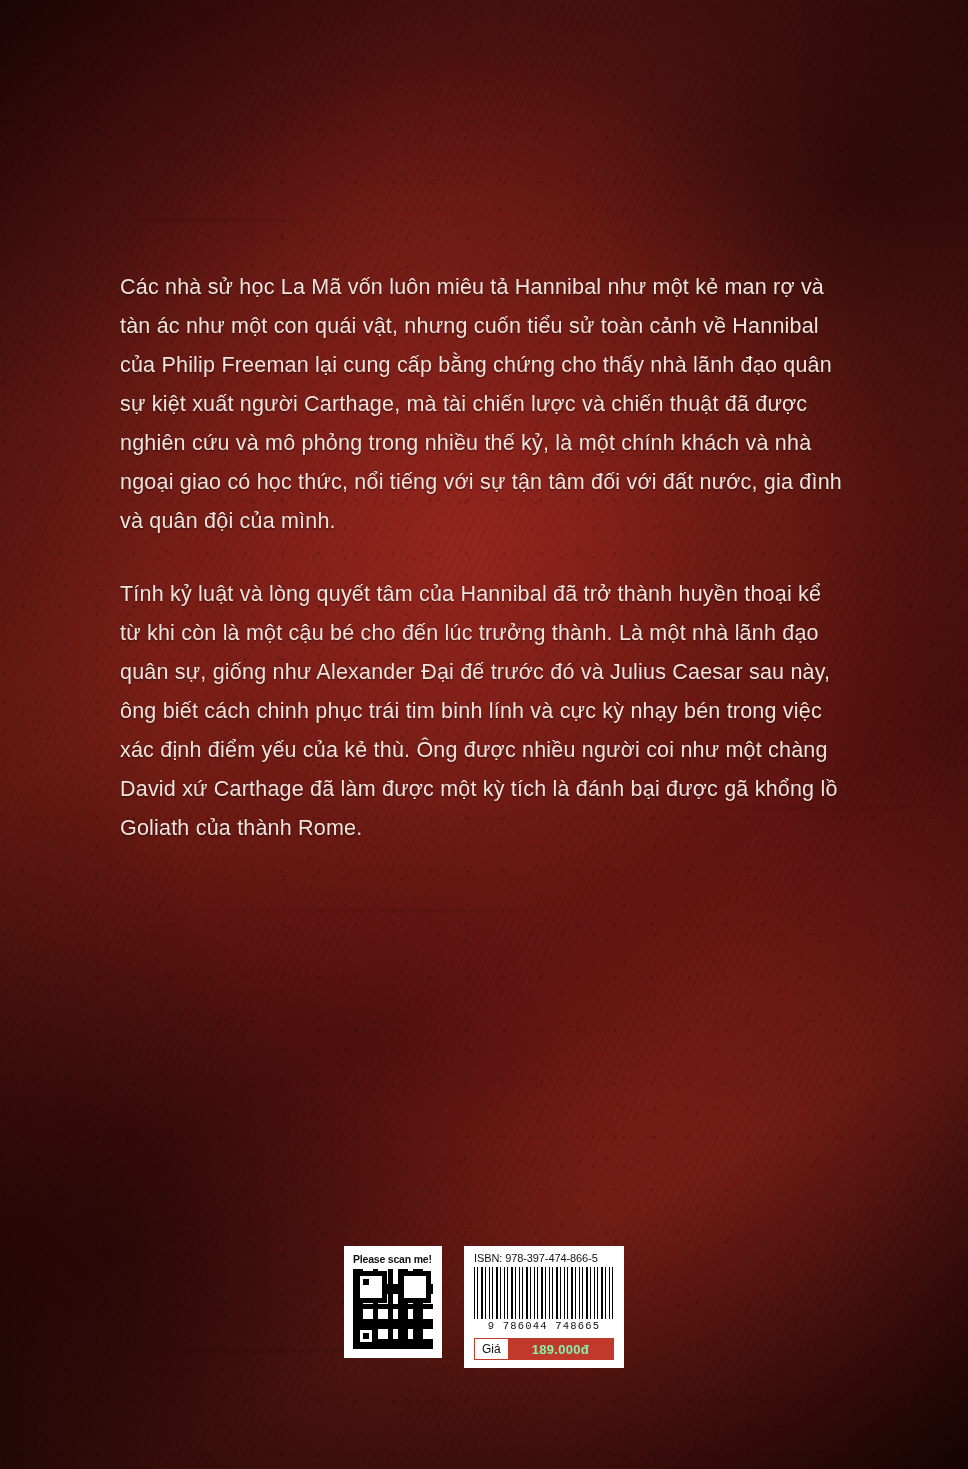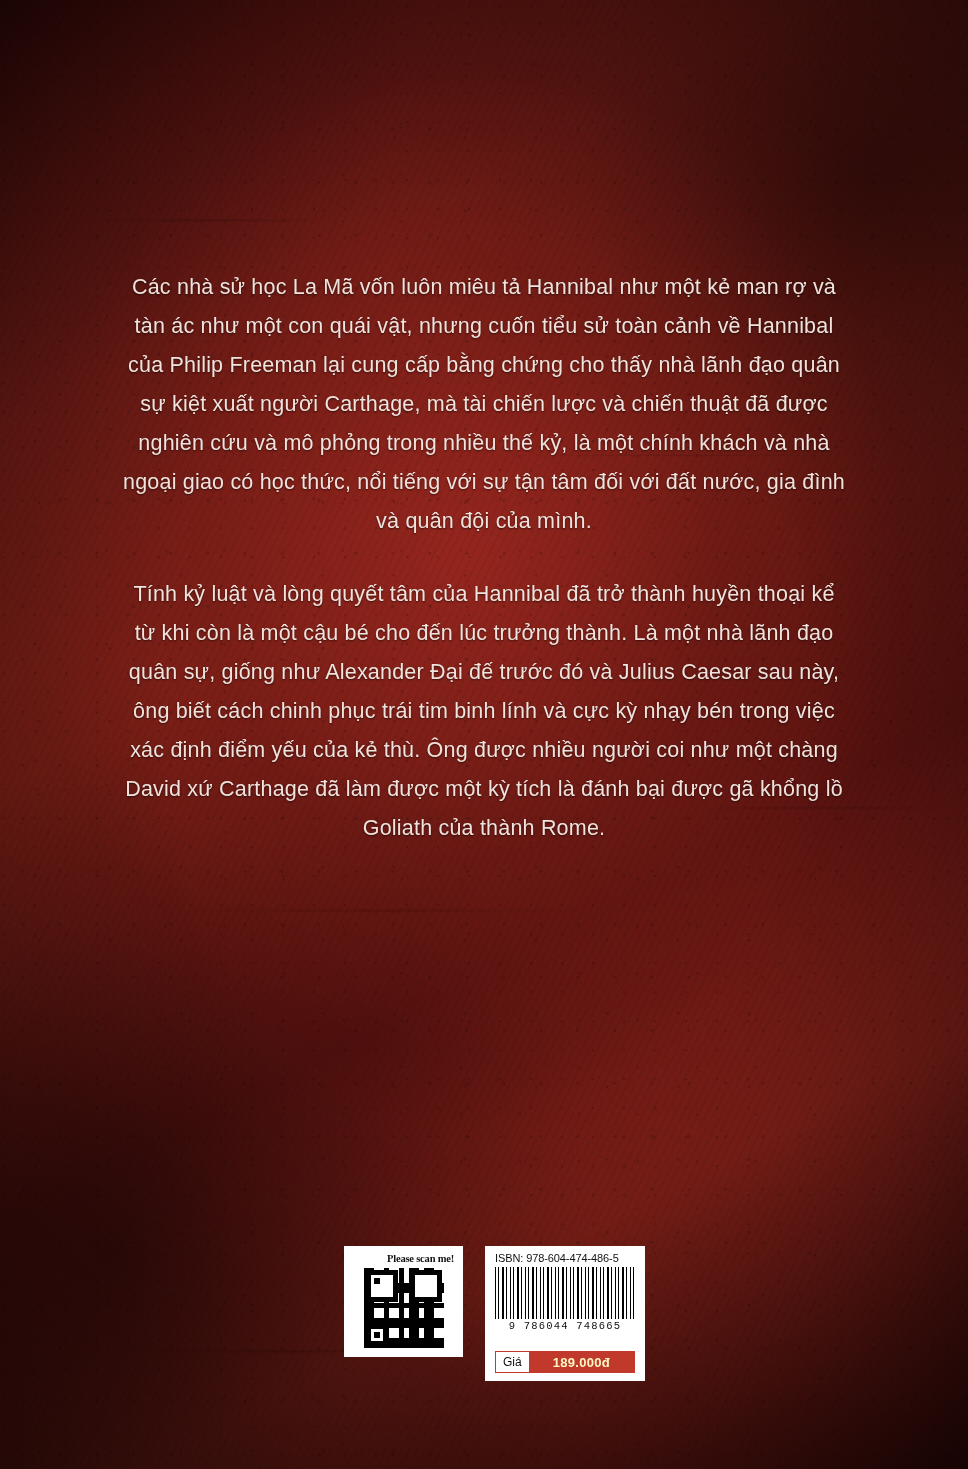--- a/index.html
+++ b/index.html
@@ -68,21 +68,20 @@
     background:
       radial-gradient(ellipse 78% 72% at 50% 47%, rgba(0,0,0,0) 42%, rgba(0,0,0,.30) 72%, rgba(0,0,0,.66) 100%);
   }
 
   
   #blurb {
     position: absolute;
     left: 120px;
     right: 120px;
     top: 268px;
-    text-align: center;
     color: #f0e2dc;
     font-size: 21.5px;
     line-height: 39px;
     letter-spacing: .2px;
     text-shadow: 0 1px 2px rgba(0,0,0,.55);
   }
   #blurb p { margin: 0 0 34px 0; }
   #blurb p:last-child { margin-bottom: 0; }
 
   
@@ -91,23 +90,22 @@
     left: 344px;
     top: 1246px;
     display: flex;
     align-items: flex-start;
     gap: 22px;
   }
 
   .qr-card {
     background: #ffffff;
     padding: 7px 9px 9px 9px;
-    width: 119px;
-    text-align: right;
-    font-family: Liberation Serif, serif;
+    width: 98px;
+    text-align: left;
   }
   .qr-caption {
     font-size: 10.5px;
     color: #111;
     font-weight: bold;
     margin-bottom: 4px;
     white-space: nowrap;
     letter-spacing: -.2px;
   }
   .qr-code {
@@ -171,38 +169,38 @@
   .barcode-digits {
     font-family: Liberation Mono, monospace;
     font-size: 10.5px;
     color: #111;
     letter-spacing: 1.2px;
     text-align: center;
     margin-top: 1px;
     white-space: nowrap;
   }
   .price-row {
-    margin-top: 19px;
+    margin-top: 6px;
     display: flex;
     align-items: stretch;
     border: 1.5px solid #c0392b;
     height: 22px;
   }
   .price-label {
     font-size: 12px;
     color: #111;
     padding: 0 7px;
     display: flex;
     align-items: center;
     background: #fff;
   }
   .price-value {
     flex: 1;
     background: #c0392b;
-    color: #fef9c3;
+    color: #86efac;
     font-size: 13px;
     font-weight: bold;
     display: flex;
     align-items: center;
     justify-content: center;
     letter-spacing: .3px;
   }
 </style>
 </head>
 <body>
@@ -224,21 +222,21 @@
       <div class="qr-caption">Please scan me!</div>
       <div class="qr-code">
         <span class="qr-eye3"></span>
         <span class="qr-eye-core" style="left:10px;top:10px;"></span>
         <span class="qr-eye-core" style="right:10px;top:10px;"></span>
         <span class="qr-eye-core" style="left:10px;bottom:10px;"></span>
       </div>
     </div>
 
     <div class="isbn-card">
-      <div class="isbn-text">ISBN: 978-604-474-486-5</div>
+      <div class="isbn-text">ISBN: 978-397-474-866-5</div>
       <div class="barcode"></div>
       <div class="barcode-digits">9 786044 748665</div>
       <div class="price-row">
         <div class="price-label">Giá</div>
         <div class="price-value">189.000đ</div>
       </div>
     </div>
 
   </div>
 </div>

